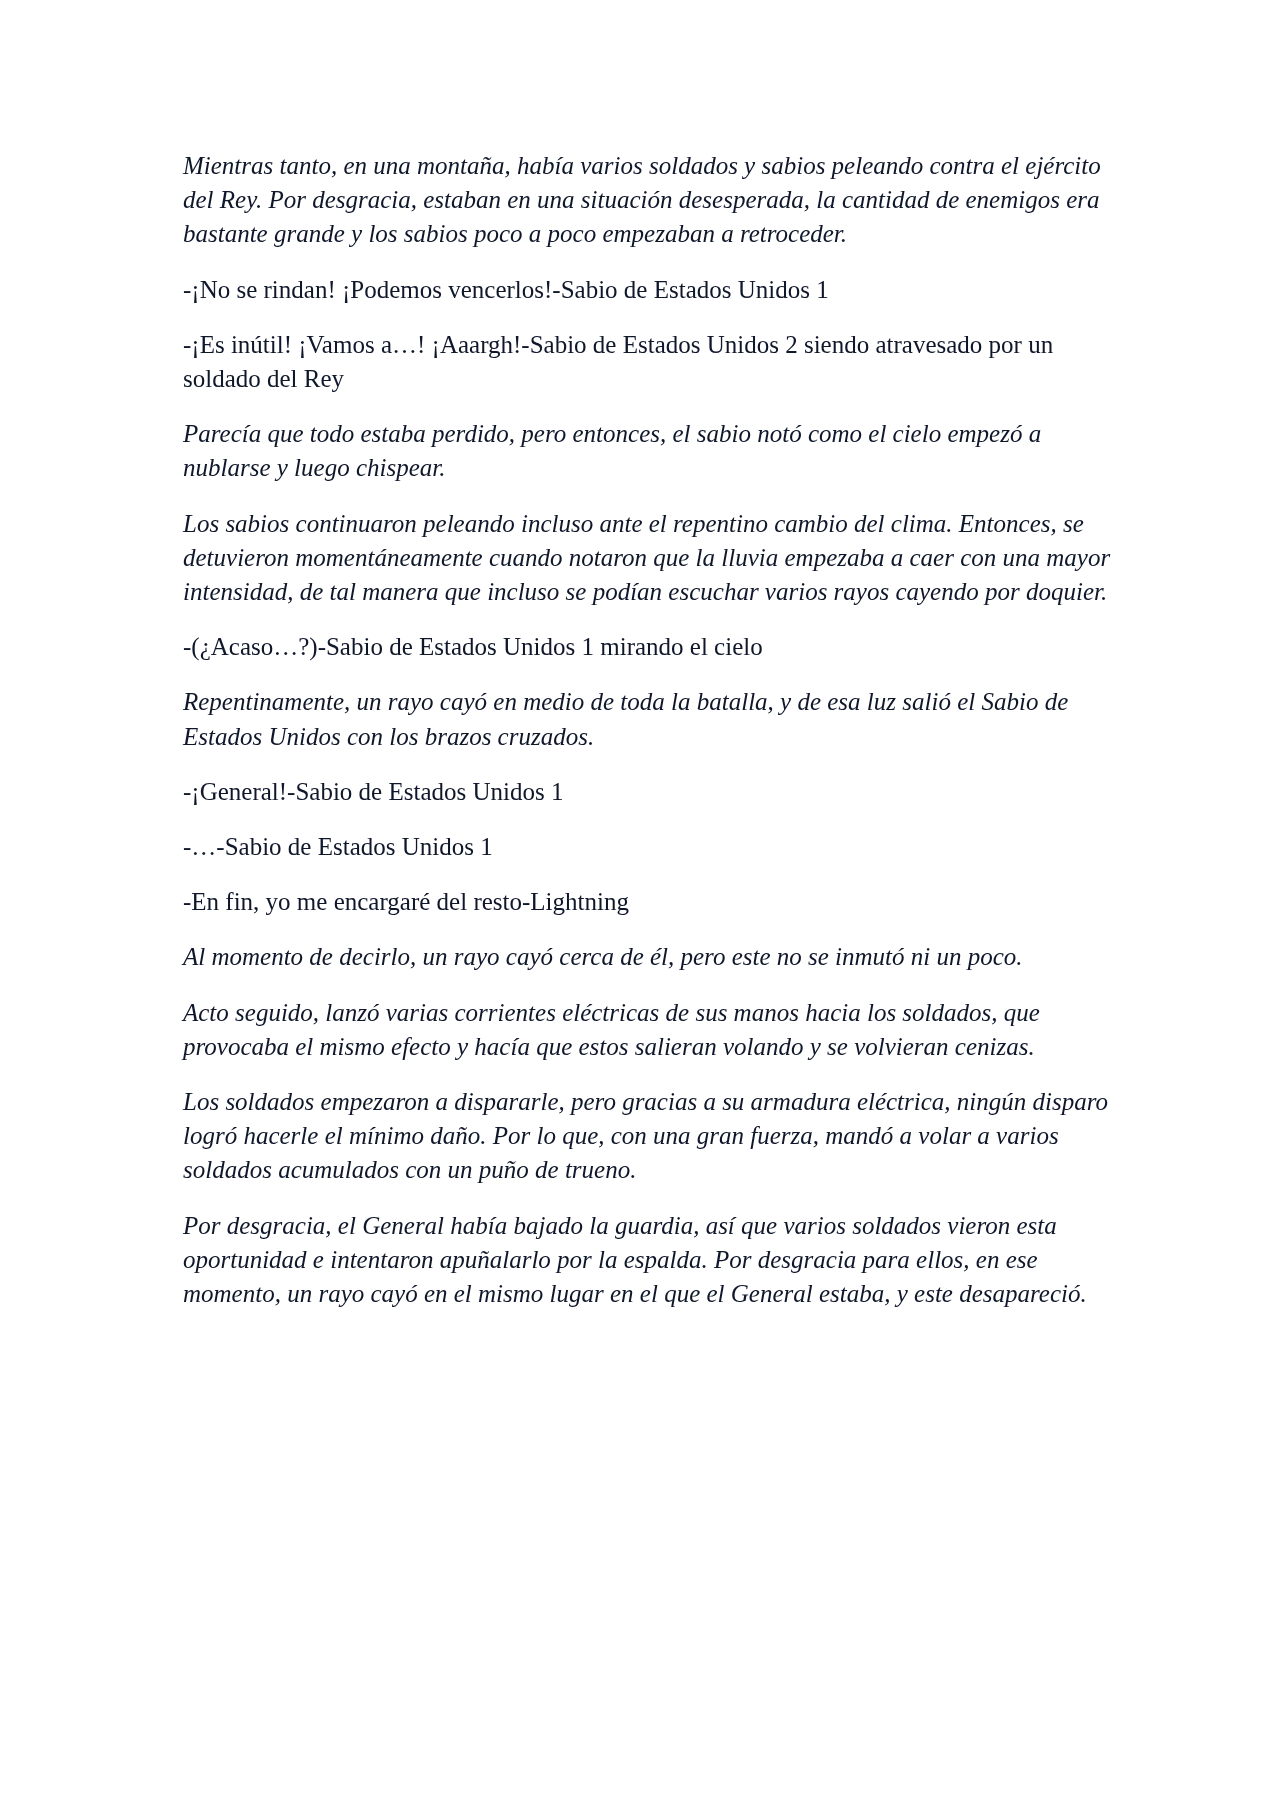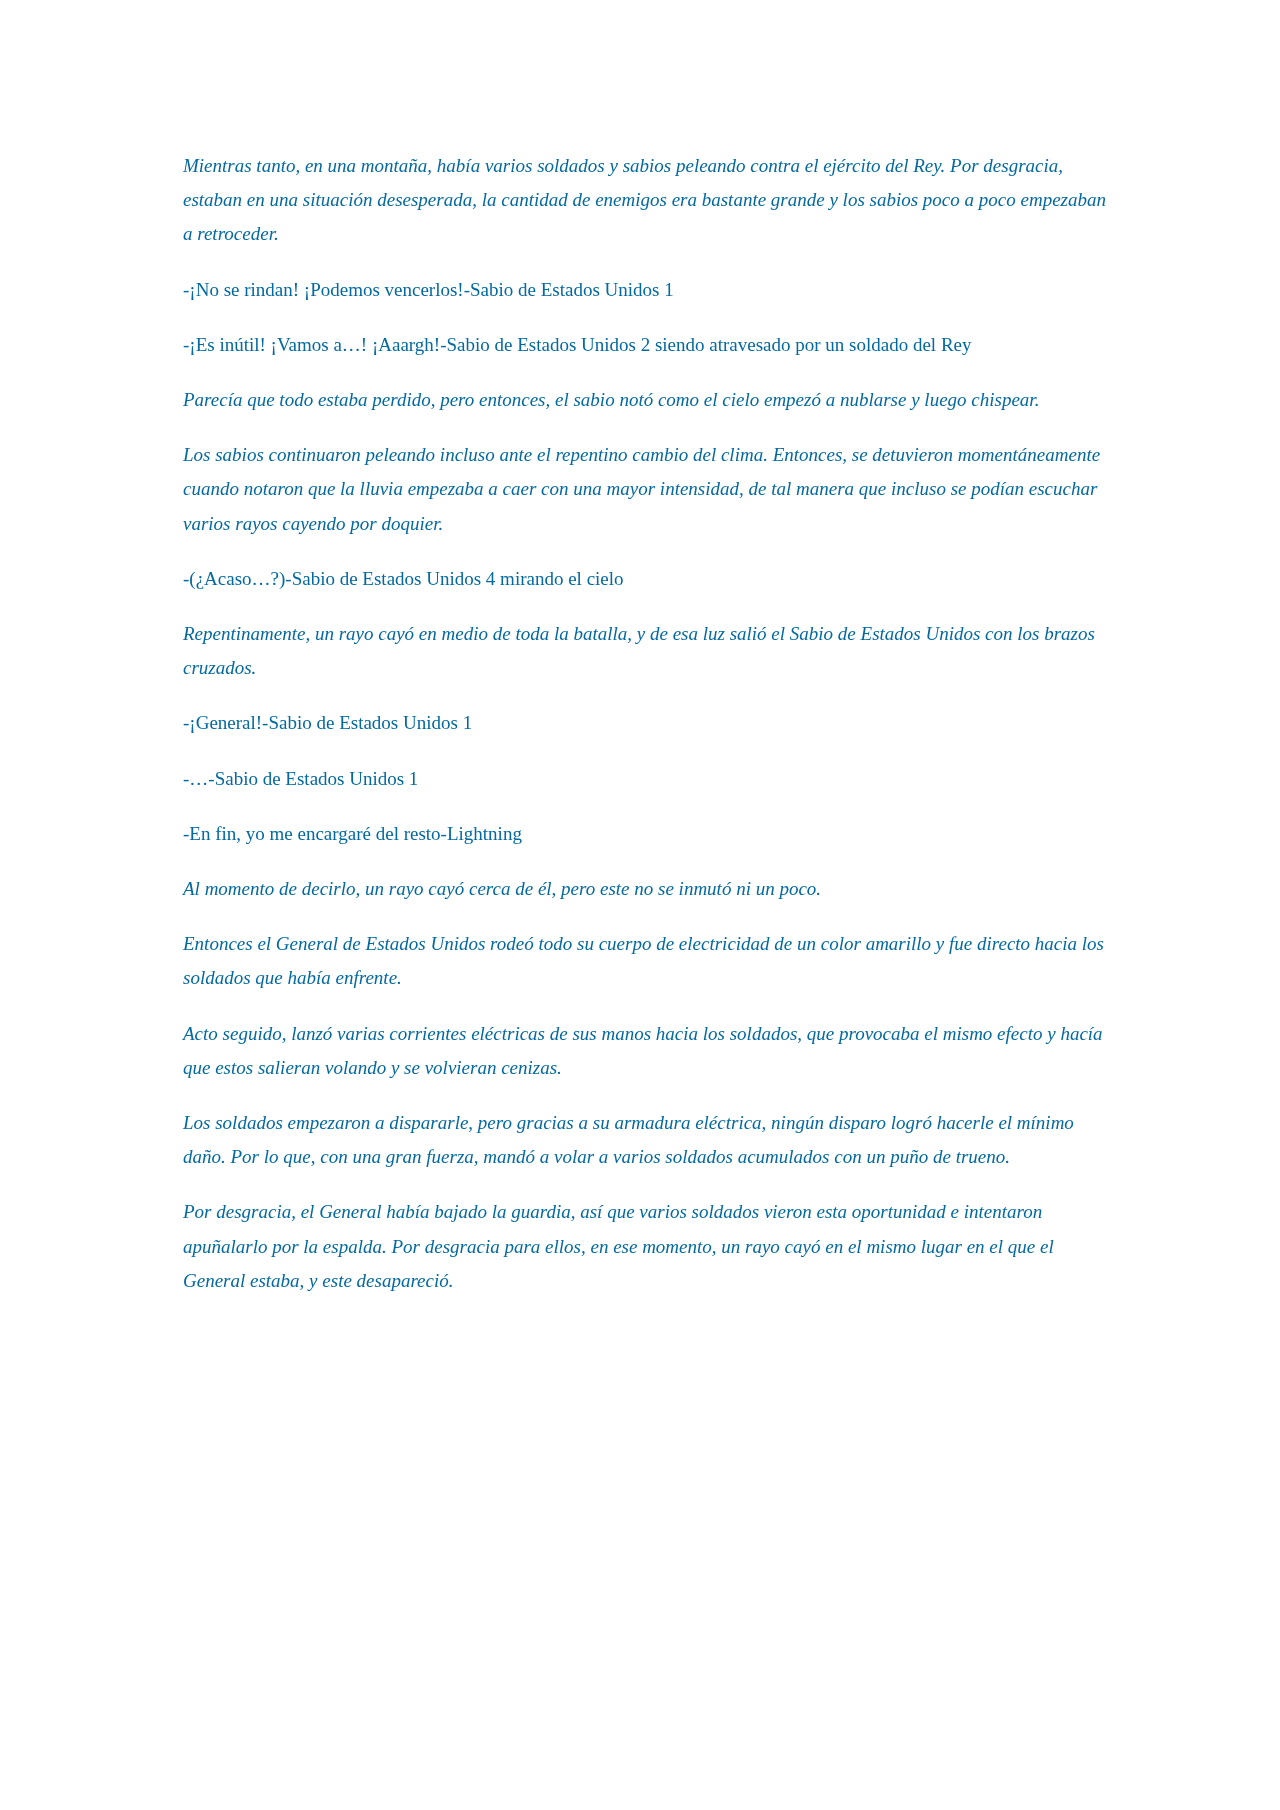--- a/index.html
+++ b/index.html
@@ -8,45 +8,44 @@
     position: absolute;
     left: 0; top: 0; width: 1280px; height: 1810px;
     background: #ffffff;
   }
   .content {
     position: absolute;
     left: 183px;
     top: 149px;
     width: 930px;
     font-family: "Liberation Serif", serif;
-    font-size: 19px;
+    font-size: 25px;
     line-height: 34.2px;
-    color: #0369a1;
+    color: #0f172a;
   }
   .content p {
     margin: 0 0 21px 0;
     padding: 0;
   }
   .content p.narration { font-style: italic; }
   .content p.dialogue { font-style: normal; margin-top: 16px; }
 </style>
 </head>
 <body>
 
 <div class="page">
   <div class="content">
     <p class="narration">Mientras tanto, en una montaña, había varios soldados y sabios peleando contra el ejército del Rey. Por desgracia, estaban en una situación desesperada, la cantidad de enemigos era bastante grande y los sabios poco a poco empezaban a retroceder.</p>
     <p class="dialogue">-¡No se rindan! ¡Podemos vencerlos!-Sabio de Estados Unidos 1</p>
     <p class="dialogue">-¡Es inútil! ¡Vamos a…! ¡Aaargh!-Sabio de Estados Unidos 2 siendo atravesado por un soldado del Rey</p>
     <p class="narration">Parecía que todo estaba perdido, pero entonces, el sabio notó como el cielo empezó a nublarse y luego chispear.</p>
     <p class="narration">Los sabios continuaron peleando incluso ante el repentino cambio del clima. Entonces, se detuvieron momentáneamente cuando notaron que la lluvia empezaba a caer con una mayor intensidad, de tal manera que incluso se podían escuchar varios rayos cayendo por doquier.</p>
-    <p class="dialogue">-(¿Acaso…?)-Sabio de Estados Unidos 4 mirando el cielo</p>
+    <p class="dialogue">-(¿Acaso…?)-Sabio de Estados Unidos 1 mirando el cielo</p>
     <p class="narration">Repentinamente, un rayo cayó en medio de toda la batalla, y de esa luz salió el Sabio de Estados Unidos con los brazos cruzados.</p>
     <p class="dialogue">-¡General!-Sabio de Estados Unidos 1</p>
     <p class="dialogue">-…-Sabio de Estados Unidos 1</p>
     <p class="dialogue">-En fin, yo me encargaré del resto-Lightning</p>
     <p class="narration">Al momento de decirlo, un rayo cayó cerca de él, pero este no se inmutó ni un poco.</p>
-    <p class="narration">Entonces el General de Estados Unidos rodeó todo su cuerpo de electricidad de un color amarillo y fue directo hacia los soldados que había enfrente.</p>
     <p class="narration">Acto seguido, lanzó varias corrientes eléctricas de sus manos hacia los soldados, que provocaba el mismo efecto y hacía que estos salieran volando y se volvieran cenizas.</p>
     <p class="narration">Los soldados empezaron a dispararle, pero gracias a su armadura eléctrica, ningún disparo logró hacerle el mínimo daño. Por lo que, con una gran fuerza, mandó a volar a varios soldados acumulados con un puño de trueno.</p>
     <p class="narration">Por desgracia, el General había bajado la guardia, así que varios soldados vieron esta oportunidad e intentaron apuñalarlo por la espalda. Por desgracia para ellos, en ese momento, un rayo cayó en el mismo lugar en el que el General estaba, y este desapareció.</p>
   </div>
 </div>
 
 </body></html>

